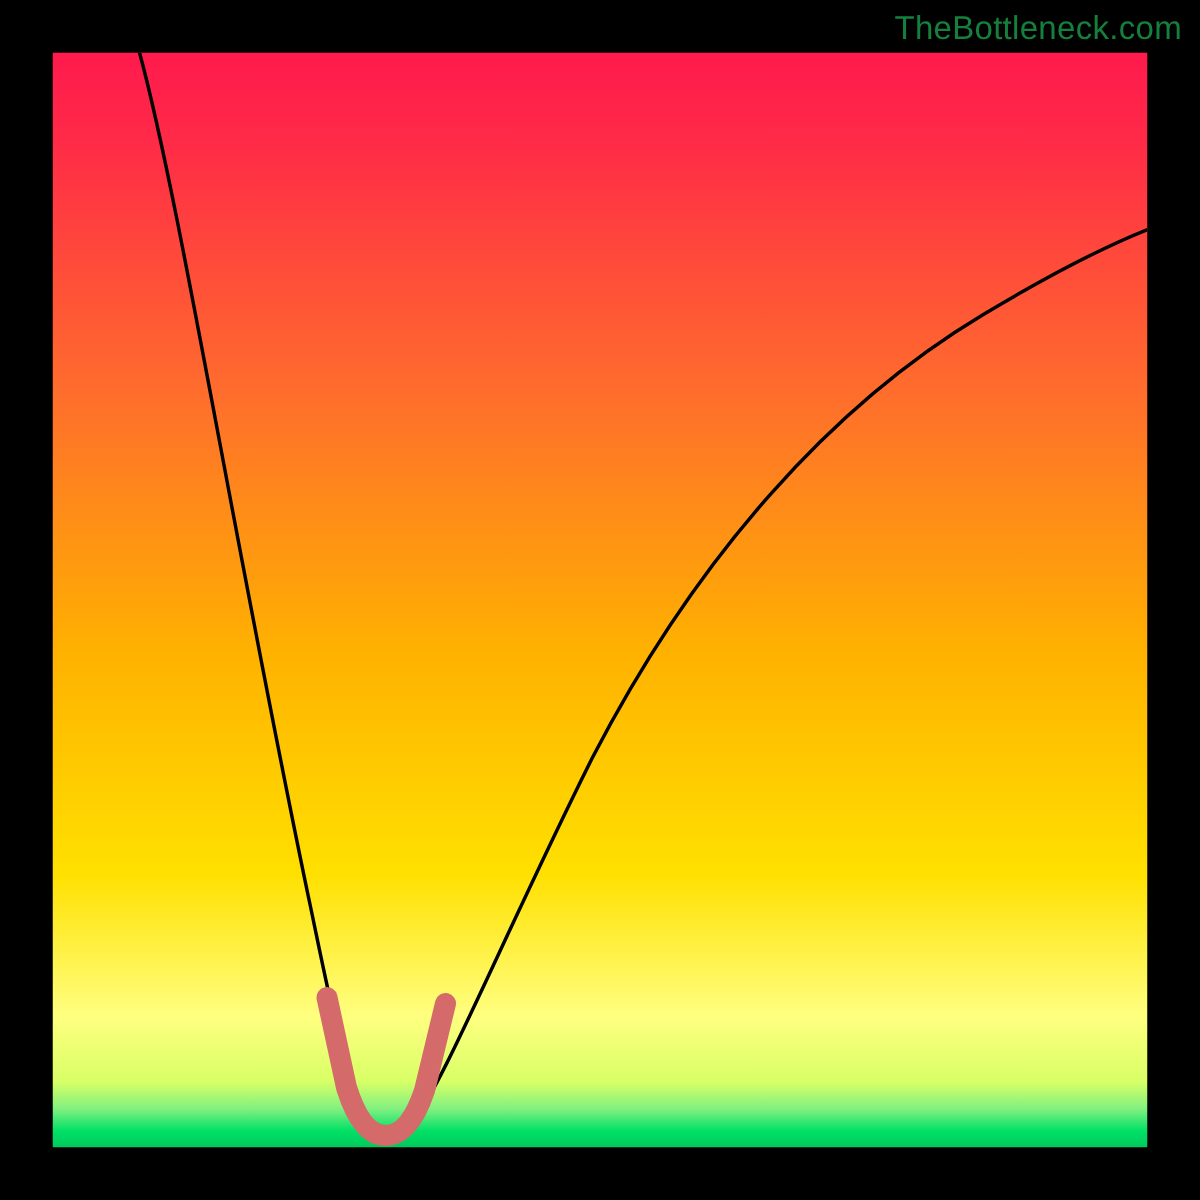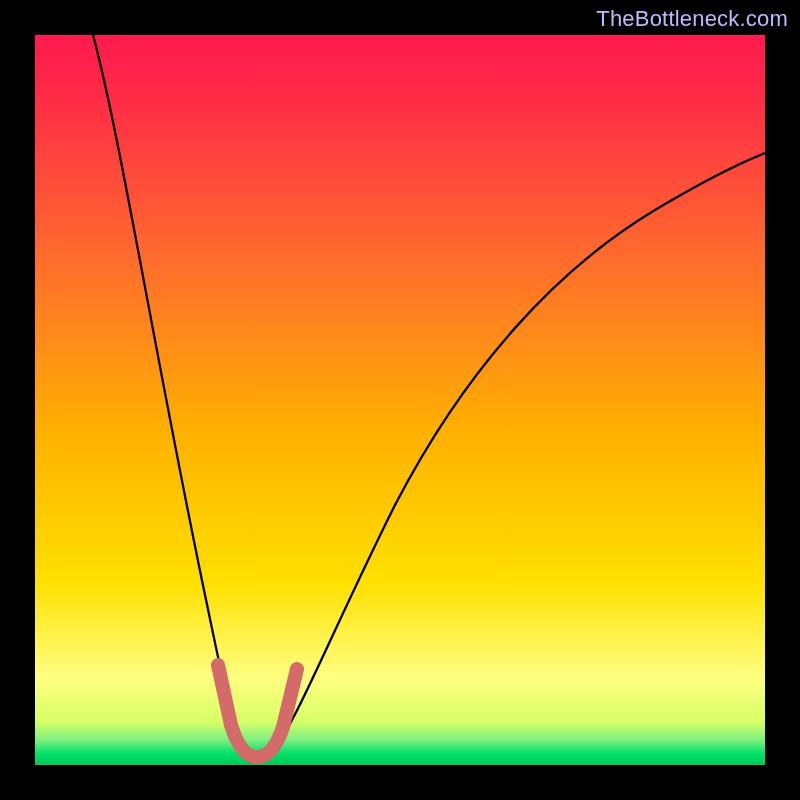--- a/index.html
+++ b/index.html
@@ -22,21 +22,21 @@
     left: 35px;
     top: 35px;
     width: 730px;
     height: 730px;
   }
   svg { display: block; }
   .watermark {
     position: absolute;
     top: 6px;
     right: 12px;
-    color: #c4b5fd;
+    color: #15803d;
     font-size: 22px;
     font-weight: 400;
     letter-spacing: 0.2px;
     user-select: none;
   }
 </style>
 </head>
 <body>
 
 <div class="frame">

